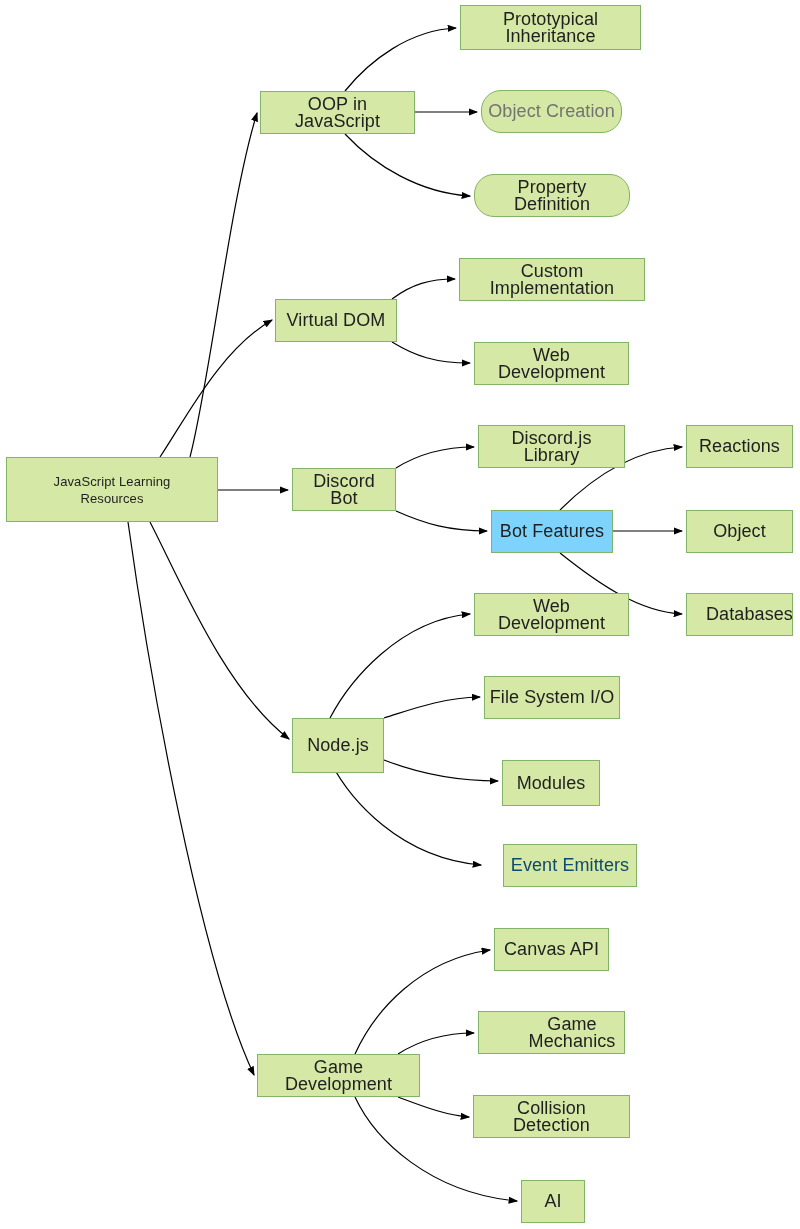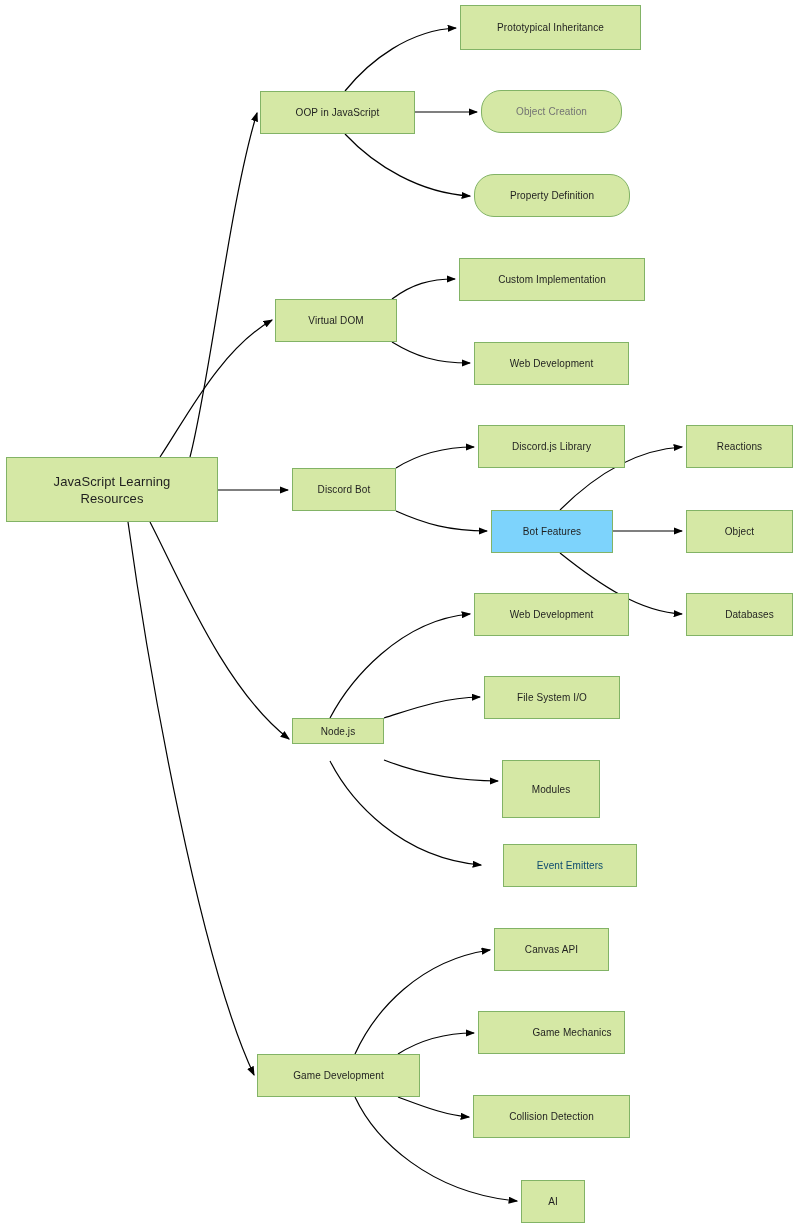--- a/index.html
+++ b/index.html
@@ -26,21 +26,21 @@
   .node {
     position: absolute;
     box-sizing: border-box;
     background: #d5e8a5;
     border: 1px solid #82b366;
     display: flex;
     align-items: center;
     justify-content: center;
     text-align: center;
     color: #1f1f1f;
-    font-size: 10px;
+    font-size: 18px;
     line-height: 17px;
     letter-spacing: 0.1px;
     white-space: pre-line;
     padding: 0 4px;
   }
   .node.root {
     font-size: 13px;
   }
 </style>
 </head>
@@ -90,24 +90,24 @@
       <div class="node" style="left: 474px; top: 174px; width: 156px; height: 43px; background: rgb(213, 232, 165); border-color: rgb(130, 179, 102); color: rgb(31, 31, 31); border-radius: 20px;">Property Definition</div>
       <div class="node" style="left: 275px; top: 299px; width: 122px; height: 43px; background: rgb(213, 232, 165); border-color: rgb(130, 179, 102); color: rgb(31, 31, 31);">Virtual DOM</div>
       <div class="node" style="left: 459px; top: 258px; width: 186px; height: 43px; background: rgb(213, 232, 165); border-color: rgb(130, 179, 102); color: rgb(31, 31, 31);">Custom Implementation</div>
       <div class="node" style="left: 474px; top: 342px; width: 155px; height: 43px; background: rgb(213, 232, 165); border-color: rgb(130, 179, 102); color: rgb(31, 31, 31);">Web Development</div>
       <div class="node" style="left: 292px; top: 468px; width: 104px; height: 43px; background: rgb(213, 232, 165); border-color: rgb(130, 179, 102); color: rgb(31, 31, 31);">Discord Bot</div>
       <div class="node" style="left: 478px; top: 425px; width: 147px; height: 43px; background: rgb(213, 232, 165); border-color: rgb(130, 179, 102); color: rgb(31, 31, 31);">Discord.js Library</div>
       <div class="node" style="left: 491px; top: 510px; width: 122px; height: 43px; background: #7dd3fc; border-color: rgb(130, 179, 102); color: rgb(31, 31, 31);">Bot Features</div>
       <div class="node" style="left: 686px; top: 425px; width: 107px; height: 43px; background: rgb(213, 232, 165); border-color: rgb(130, 179, 102); color: rgb(31, 31, 31);">Reactions</div>
       <div class="node" style="left: 686px; top: 510px; width: 107px; height: 43px; background: rgb(213, 232, 165); border-color: rgb(130, 179, 102); color: rgb(31, 31, 31);">Object</div>
       <div class="node" style="left: 686px; top: 593px; width: 107px; height: 43px; background: rgb(213, 232, 165); border-color: rgb(130, 179, 102); color: rgb(31, 31, 31); padding-left: 24px;">Databases</div>
-      <div class="node" style="left: 292px; top: 718px; width: 92px; height: 26px; background: rgb(213, 232, 165); border-color: rgb(130, 179, 102); color: rgb(31, 31, 31);">Node.js</div>
+      <div class="node" style="left: 292px; top: 718px; width: 92px; height: 55px; background: rgb(213, 232, 165); border-color: rgb(130, 179, 102); color: rgb(31, 31, 31);">Node.js</div>
       <div class="node" style="left: 474px; top: 593px; width: 155px; height: 43px; background: rgb(213, 232, 165); border-color: rgb(130, 179, 102); color: rgb(31, 31, 31);">Web Development</div>
       <div class="node" style="left: 484px; top: 676px; width: 136px; height: 43px; background: rgb(213, 232, 165); border-color: rgb(130, 179, 102); color: rgb(31, 31, 31);">File System I/O</div>
-      <div class="node" style="left: 502px; top: 760px; width: 98px; height: 58px; background: rgb(213, 232, 165); border-color: rgb(130, 179, 102); color: rgb(31, 31, 31);">Modules</div>
+      <div class="node" style="left: 502px; top: 760px; width: 98px; height: 46px; background: rgb(213, 232, 165); border-color: rgb(130, 179, 102); color: rgb(31, 31, 31);">Modules</div>
       <div class="node" style="left: 503px; top: 844px; width: 134px; height: 43px; background: rgb(213, 232, 165); border-color: rgb(130, 179, 102); color: #0c4a6e;">Event Emitters</div>
       <div class="node" style="left: 257px; top: 1054px; width: 163px; height: 43px; background: rgb(213, 232, 165); border-color: rgb(130, 179, 102); color: rgb(31, 31, 31);">Game Development</div>
       <div class="node" style="left: 494px; top: 928px; width: 115px; height: 43px; background: rgb(213, 232, 165); border-color: rgb(130, 179, 102); color: rgb(31, 31, 31);">Canvas API</div>
       <div class="node" style="left: 478px; top: 1011px; width: 147px; height: 43px; background: rgb(213, 232, 165); border-color: rgb(130, 179, 102); color: rgb(31, 31, 31); padding-left: 45px;">Game Mechanics</div>
       <div class="node" style="left: 473px; top: 1095px; width: 157px; height: 43px; background: rgb(213, 232, 165); border-color: rgb(130, 179, 102); color: rgb(31, 31, 31);">Collision Detection</div>
       <div class="node" style="left: 521px; top: 1180px; width: 64px; height: 43px; background: rgb(213, 232, 165); border-color: rgb(130, 179, 102); color: rgb(31, 31, 31);">AI</div>
     </div>
 
 </div>
 

